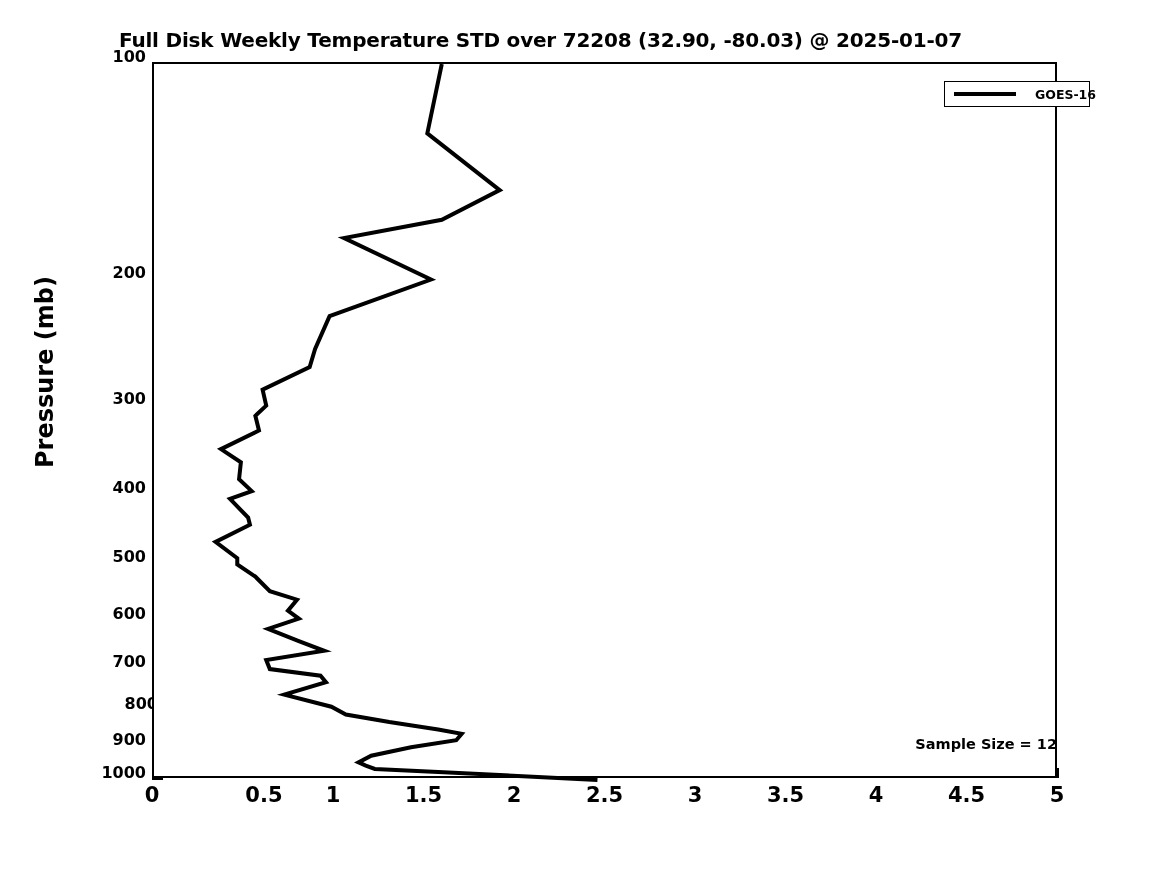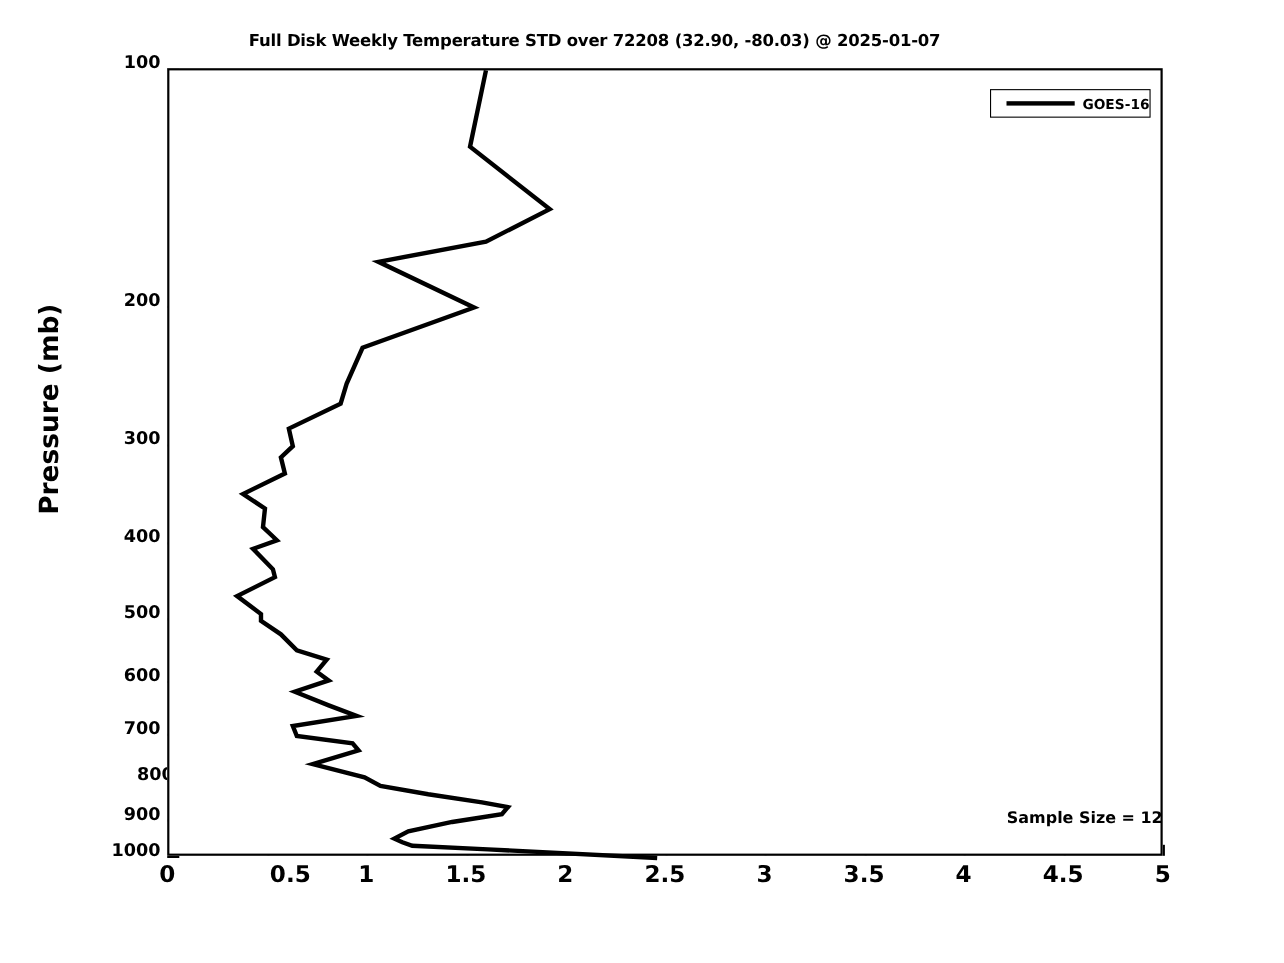--- a/index.html
+++ b/index.html
@@ -3,21 +3,21 @@
 <meta charset="utf-8">
 <style>
   html,body{margin:0;padding:0;background:#ffffff;}
   body{width:1167px;height:875px;font-family:"DejaVu Sans", sans-serif;}
   #root{position:relative;width:1167px;height:875px;background:#ffffff;overflow:hidden;}
 
   #chart-title{
     position:absolute; left:0; top:28px; width:1081px;
     text-align:center;
     font-family:"DejaVu Sans", sans-serif;
-    font-weight:bold; font-size:15px; color:#000;
+    font-weight:bold; font-size:20px; color:#000;
     letter-spacing:-0.2px;
     white-space:nowrap;
   }
 
   #plot-area{
     position:absolute;
     left:152px; top:62px; width:905px; height:716px;
     border:2px solid #000;
     box-sizing:border-box;
     background:#fff;
@@ -38,23 +38,23 @@
     font-family:"DejaVu Sans", sans-serif; font-weight:bold; font-size:24px; color:#000;
   }
   #ylabel{
     position:absolute; left:-85px; top:358px; width:260px; text-align:center;
     transform:rotate(-90deg);
     font-family:"DejaVu Sans", sans-serif; font-weight:bold; font-size:24px; color:#000;
   }
 
   
   #legend{
-    position:absolute; left:900px; top:81px; width:146px; height:26px;
+    position:absolute; left:944px; top:81px; width:146px; height:26px;
     border:1.5px solid #000; background:#fff; box-sizing:border-box;
-    display:flex; align-items:center; gap:7px; padding:0 14px;
+    display:flex; align-items:center; gap:19px; padding:0 9px;
   }
   #legend-line{flex:0 0 62px;height:0;border-top:4px solid #000;}
   #legend-label{
     font-family:"DejaVu Sans", sans-serif;font-weight:bold;font-size:12.5px;color:#000;white-space:nowrap;
   }
 
   
   #sample-size{
     position:absolute; right:110px; top:736px;
     font-family:"DejaVu Sans", sans-serif; font-weight:bold; font-size:14.5px; color:#000;

